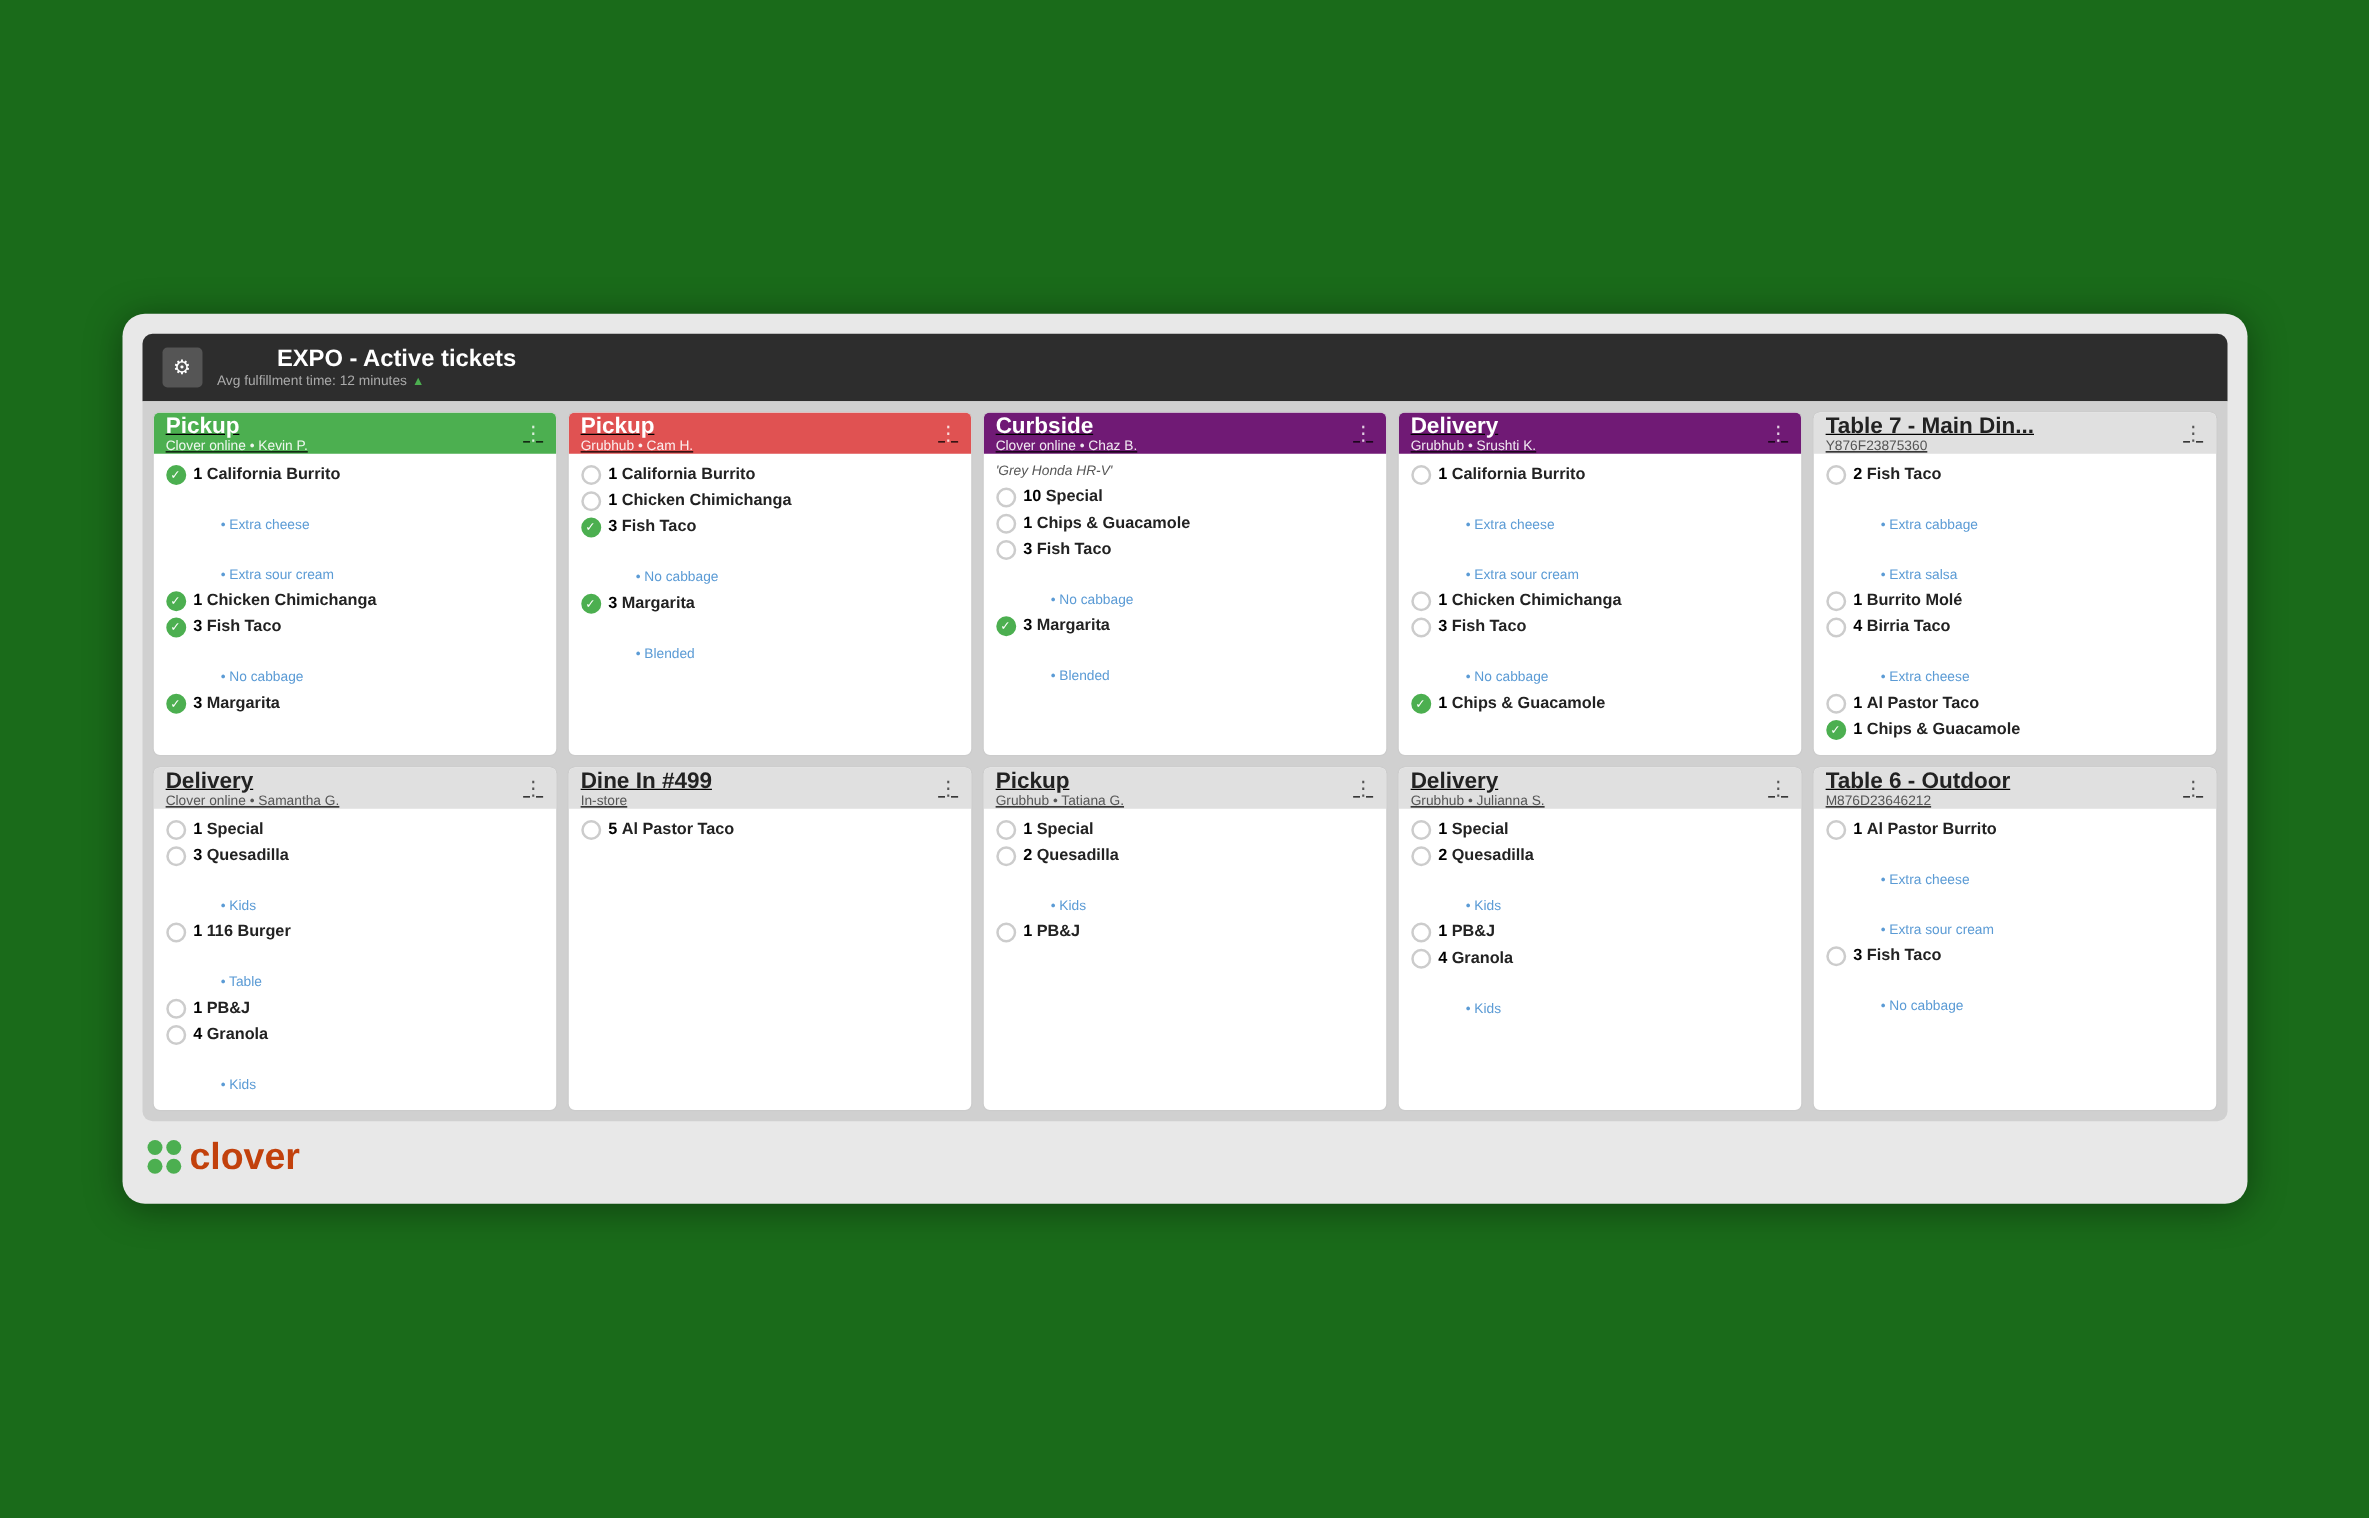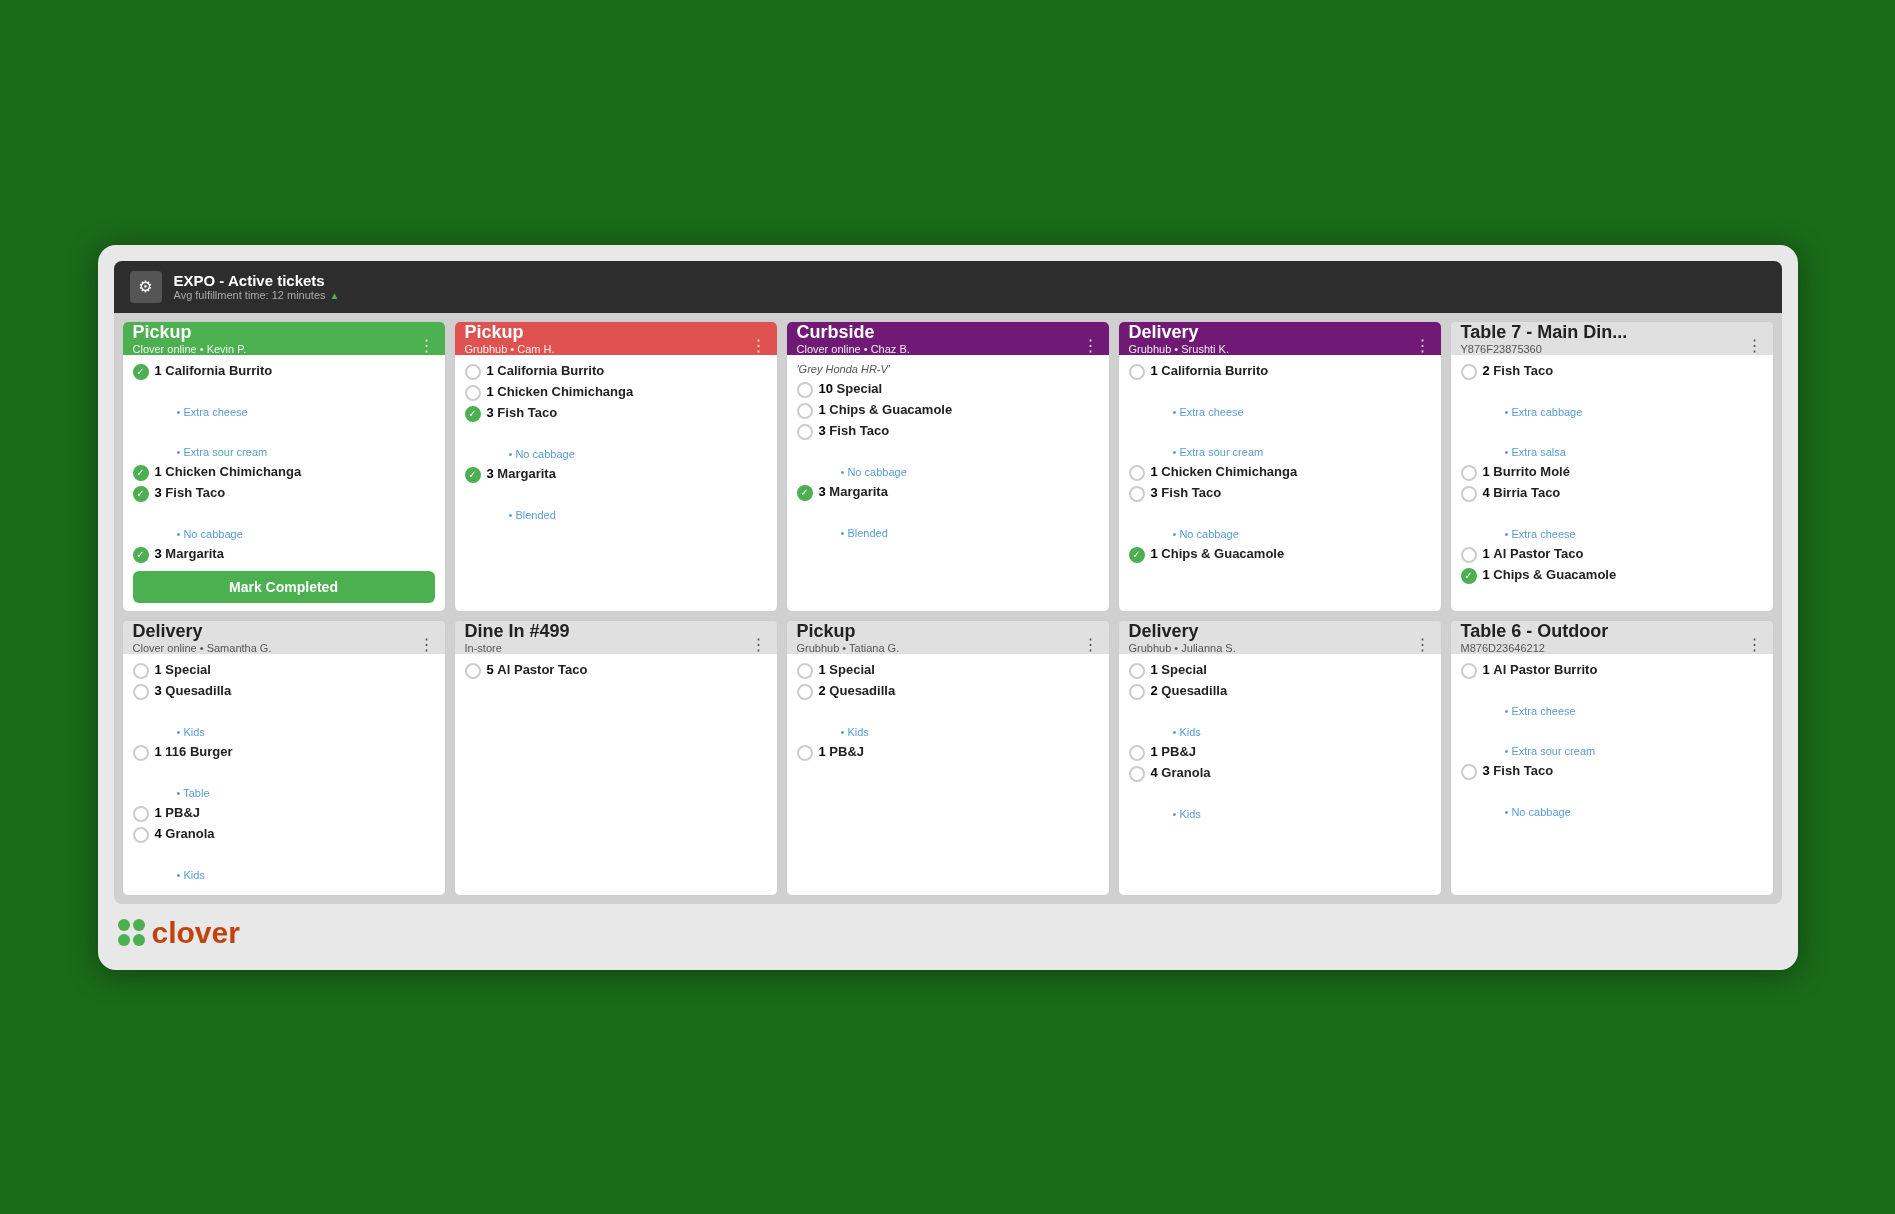--- a/index.html
+++ b/index.html
@@ -39,21 +39,21 @@
       background: #555;
       border-radius: 4px;
       width: 32px;
       height: 32px;
       display: flex;
       align-items: center;
       justify-content: center;
       color: white;
       font-size: 16px;
     }
-    .header-title { font-size: 15px; font-weight: 600; }
+    .header-title { font-size: 19px; font-weight: 600; margin-left: 48px; }
     .header-subtitle { font-size: 11px; color: #aaa; display: flex; align-items: center; gap: 4px; }
     .header-subtitle .arrow-up { color: #4caf50; font-size: 10px; }
     .header-center {
       flex: 1;
       text-align: center;
     }
     .tickets-count { font-size: 13px; color: #ccc; }
     .status-dots { display: flex; justify-content: center; gap: 6px; margin-top: 4px; }
     .dot-green { width: 8px; height: 8px; border-radius: 50%; background: #4caf50; }
     .dot-gray { width: 8px; height: 8px; border-radius: 50%; background: #777; }
@@ -79,22 +79,23 @@
     }
     .ticket-card {
       background: white;
       border-radius: 6px;
       overflow: hidden;
       border: 1px solid #ccc;
     }
     .card-header {
       padding: 0 10px;
       display: flex;
-      align-items: flex-end;
+      align-items: center;
       justify-content: space-between;
+      text-decoration: underline;
     }
     .card-header-green { background: #4caf50; }
     .card-header-red { background: #e05252; }
     .card-header-yellow { background: #701a75; gap: 26px; }
     .card-header-gray { background: #e0e0e0; }
     .card-title { font-size: 18px; font-weight: 700; color: white; }
     .card-title-dark { color: #222; }
     .card-subtitle { font-size: 11px; color: rgba(255,255,255,0.9); }
     .card-subtitle-dark { color: #555; }
     .three-dots { color: rgba(255,255,255,0.8); font-size: 16px; cursor: pointer; }
@@ -232,21 +233,21 @@
       </div>
     
       <div class="order-item">
         <div class="item-check item-check-green">✓</div>
         <div>
           <span class="item-qty">3</span>
           <span class="item-name"> Margarita</span>
           
         </div>
       </div>
-    <button class="mark-completed-btn">Mark Completed</button></div>
+    </div>
         </div>
         <div class="ticket-card">
     <div class="card-header card-header-red">
       <div>
         <div class="card-title">Pickup</div>
         <div class="card-subtitle">Grubhub • Cam H.</div>
       </div>
       <span class="three-dots">⋮</span>
     </div>
   <div class="card-body">

